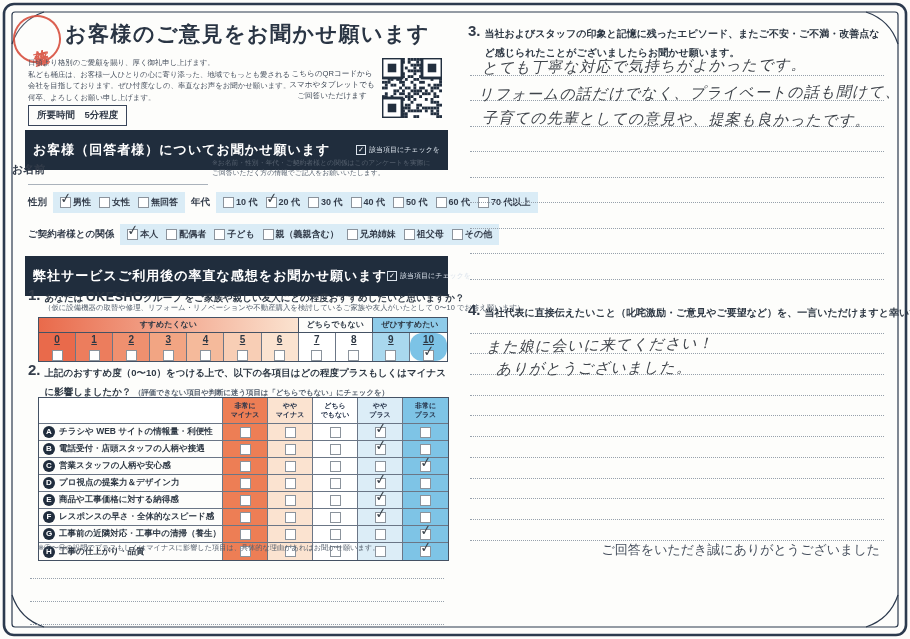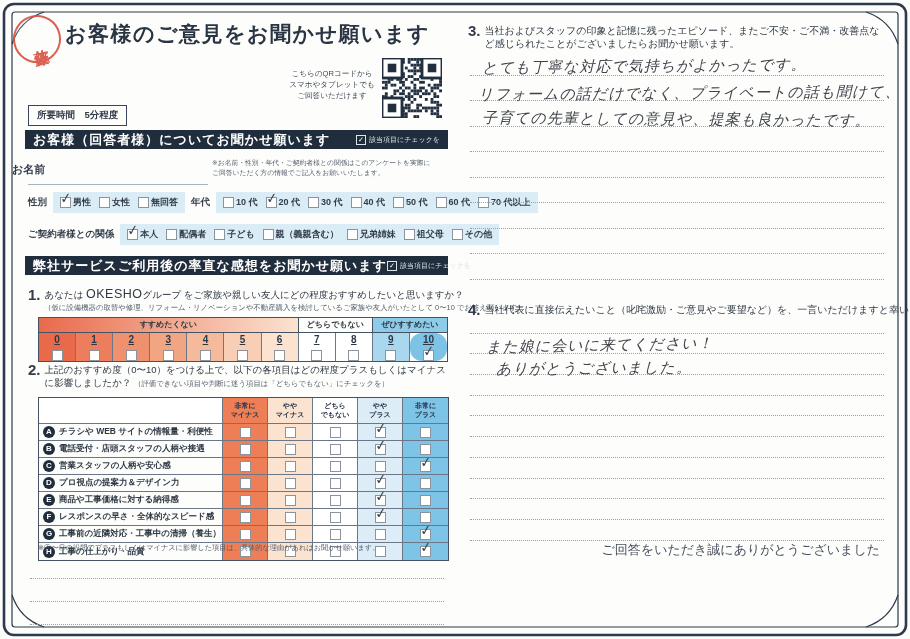--- a/index.html
+++ b/index.html
@@ -39,41 +39,41 @@
     left:65px; top:20px; width:350px; text-align:center;
     font-size:21px; font-weight:bold; color:#2a3544; letter-spacing:1.5px; white-space:nowrap;
   }
   #intro { left:28px; top:57px; width:262px; font-size:7.4px; line-height:11.5px; color:#47505e; }
   #intro div { white-space:nowrap; }
   #qr-caption { left:284px; top:68px; width:96px; text-align:center; font-size:7.6px; line-height:11px; color:#3c4654; }
   #qr-box { left:382px; top:58px; width:60px; height:60px; }
   #duration { left:28px; top:105px; border:1px solid #39455a; padding:3px 8px; font-size:9.5px; font-weight:bold; color:#333c4a; }
 
   .sec-bar {
-    left:25px; width:423px; height:19px; background:#202d3d; color:#fff;
+    left:25px; width:423px; height:40px; background:#202d3d; color:#fff;
     display:flex; align-items:center; justify-content:space-between; padding:0 8px; box-sizing:border-box;
   }
   .sec-bar .t { font-size:13px; font-weight:bold; letter-spacing:1px; white-space:nowrap; }
   .sec-badge { display:flex; align-items:center; gap:3px; font-size:7px; color:#dbe3ec; white-space:nowrap; }
   .sec-badge .bx { width:8px; height:8px; border:1px solid #dbe3ec; font-size:7px; line-height:8px; text-align:center; color:#fff; }
   #bar1 { top:130px; } #bar2 { top:256px; }
 
   #name-row { left:12px; top:162px; font-size:11px; }
   #name-note { left:212px; top:158px; width:235px; font-size:6.8px; line-height:9.5px; color:#55606e; }
   #name-line { left:28px; top:184px; width:180px; border-bottom:1px solid #aab2bb; }
 
   .optrow { left:28px; display:flex; align-items:center; gap:6px; white-space:nowrap; }
   .optrow .lab { font-size:9.5px; font-weight:bold; flex:none; }
   .band { background:#daecf6; padding:4px 7px; display:flex; align-items:center; gap:8px; }
   .opt { display:flex; align-items:center; gap:2px; font-size:9px; font-weight:bold; color:#333c4a; }
   #row-ga { top:192px; } #row-rel { top:224px; }
 
   .qhead { left:28px; display:flex; gap:4px; align-items:flex-start; }
   .qnum { font-size:15px; font-weight:bold; flex:none; line-height:14px; }
-  .qtx { font-size:9.5px; font-weight:normal; line-height:13px; color:#2e3844; }
+  .qtx { font-size:9.5px; font-weight:bold; line-height:19px; color:#2e3844; }
   .qnote { font-size:7.4px; color:#55606e; }
   #q1-head { top:288px; width:418px; white-space:nowrap; }
   #q1-head .brand { font-size:12.5px; letter-spacing:.5px; }
   #q1-note { left:44px; top:303px; white-space:nowrap; }
 
   #scale { left:38px; top:317px; width:408px; border:1.4px solid #455264; }
   .scale-groups { display:grid; grid-template-columns:repeat(11,1fr); height:14px; border-bottom:1px solid #455264; }
   .scale-groups div { font-size:8px; font-weight:bold; text-align:center; line-height:14px; color:#2e3844; border-right:1px solid #455264; }
   .scale-groups div:last-child { border-right:none; }
   .scale-cells { display:grid; grid-template-columns:repeat(11,1fr); }
@@ -130,20 +130,26 @@
     <path d="M12 44 Q20 20 44 12" fill="none" stroke="#2c3a4e" stroke-width="1.2"></path>
     <path d="M866 12 Q890 20 898 44" fill="none" stroke="#2c3a4e" stroke-width="1.2"></path>
     <path d="M898 595 Q890 619 866 627" fill="none" stroke="#2c3a4e" stroke-width="1.2"></path>
     <path d="M12 595 Q20 619 44 627" fill="none" stroke="#2c3a4e" stroke-width="1.2"></path>
   </svg>
 
   <div class="stamp">佐藤</div>
 
   <div id="title" class="abs">お客様のご意見をお聞かせ願います</div>
 
+  <div id="intro" class="abs">
+      <div>日頃より格別のご愛顧を賜り、厚く御礼申し上げます。</div>
+      <div>私ども桶庄は、お客様一人ひとりの心に寄り添った、地域でもっとも愛される</div>
+      <div>会社を目指しております。ぜひ忖度なしの、率直なお声をお聞かせ願います。</div>
+      <div>何卒、よろしくお願い申し上げます。</div>
+    </div>
 
   <div id="qr-caption" class="abs">
       <div>こちらのQRコードから</div>
       <div>スマホやタブレットでも</div>
       <div>ご回答いただけます</div>
     </div>
   <div id="qr-box" class="abs"><svg width="60" height="60">
         <rect width="60" height="60" fill="#fff"></rect>
         <rect x="0" y="0" width="20" height="20" fill="none" stroke="#222f3f" stroke-width="2.857142857142857"></rect>
         <rect x="5.714285714285714" y="5.714285714285714" width="8.571428571428571" height="8.571428571428571" fill="#222f3f"></rect>

